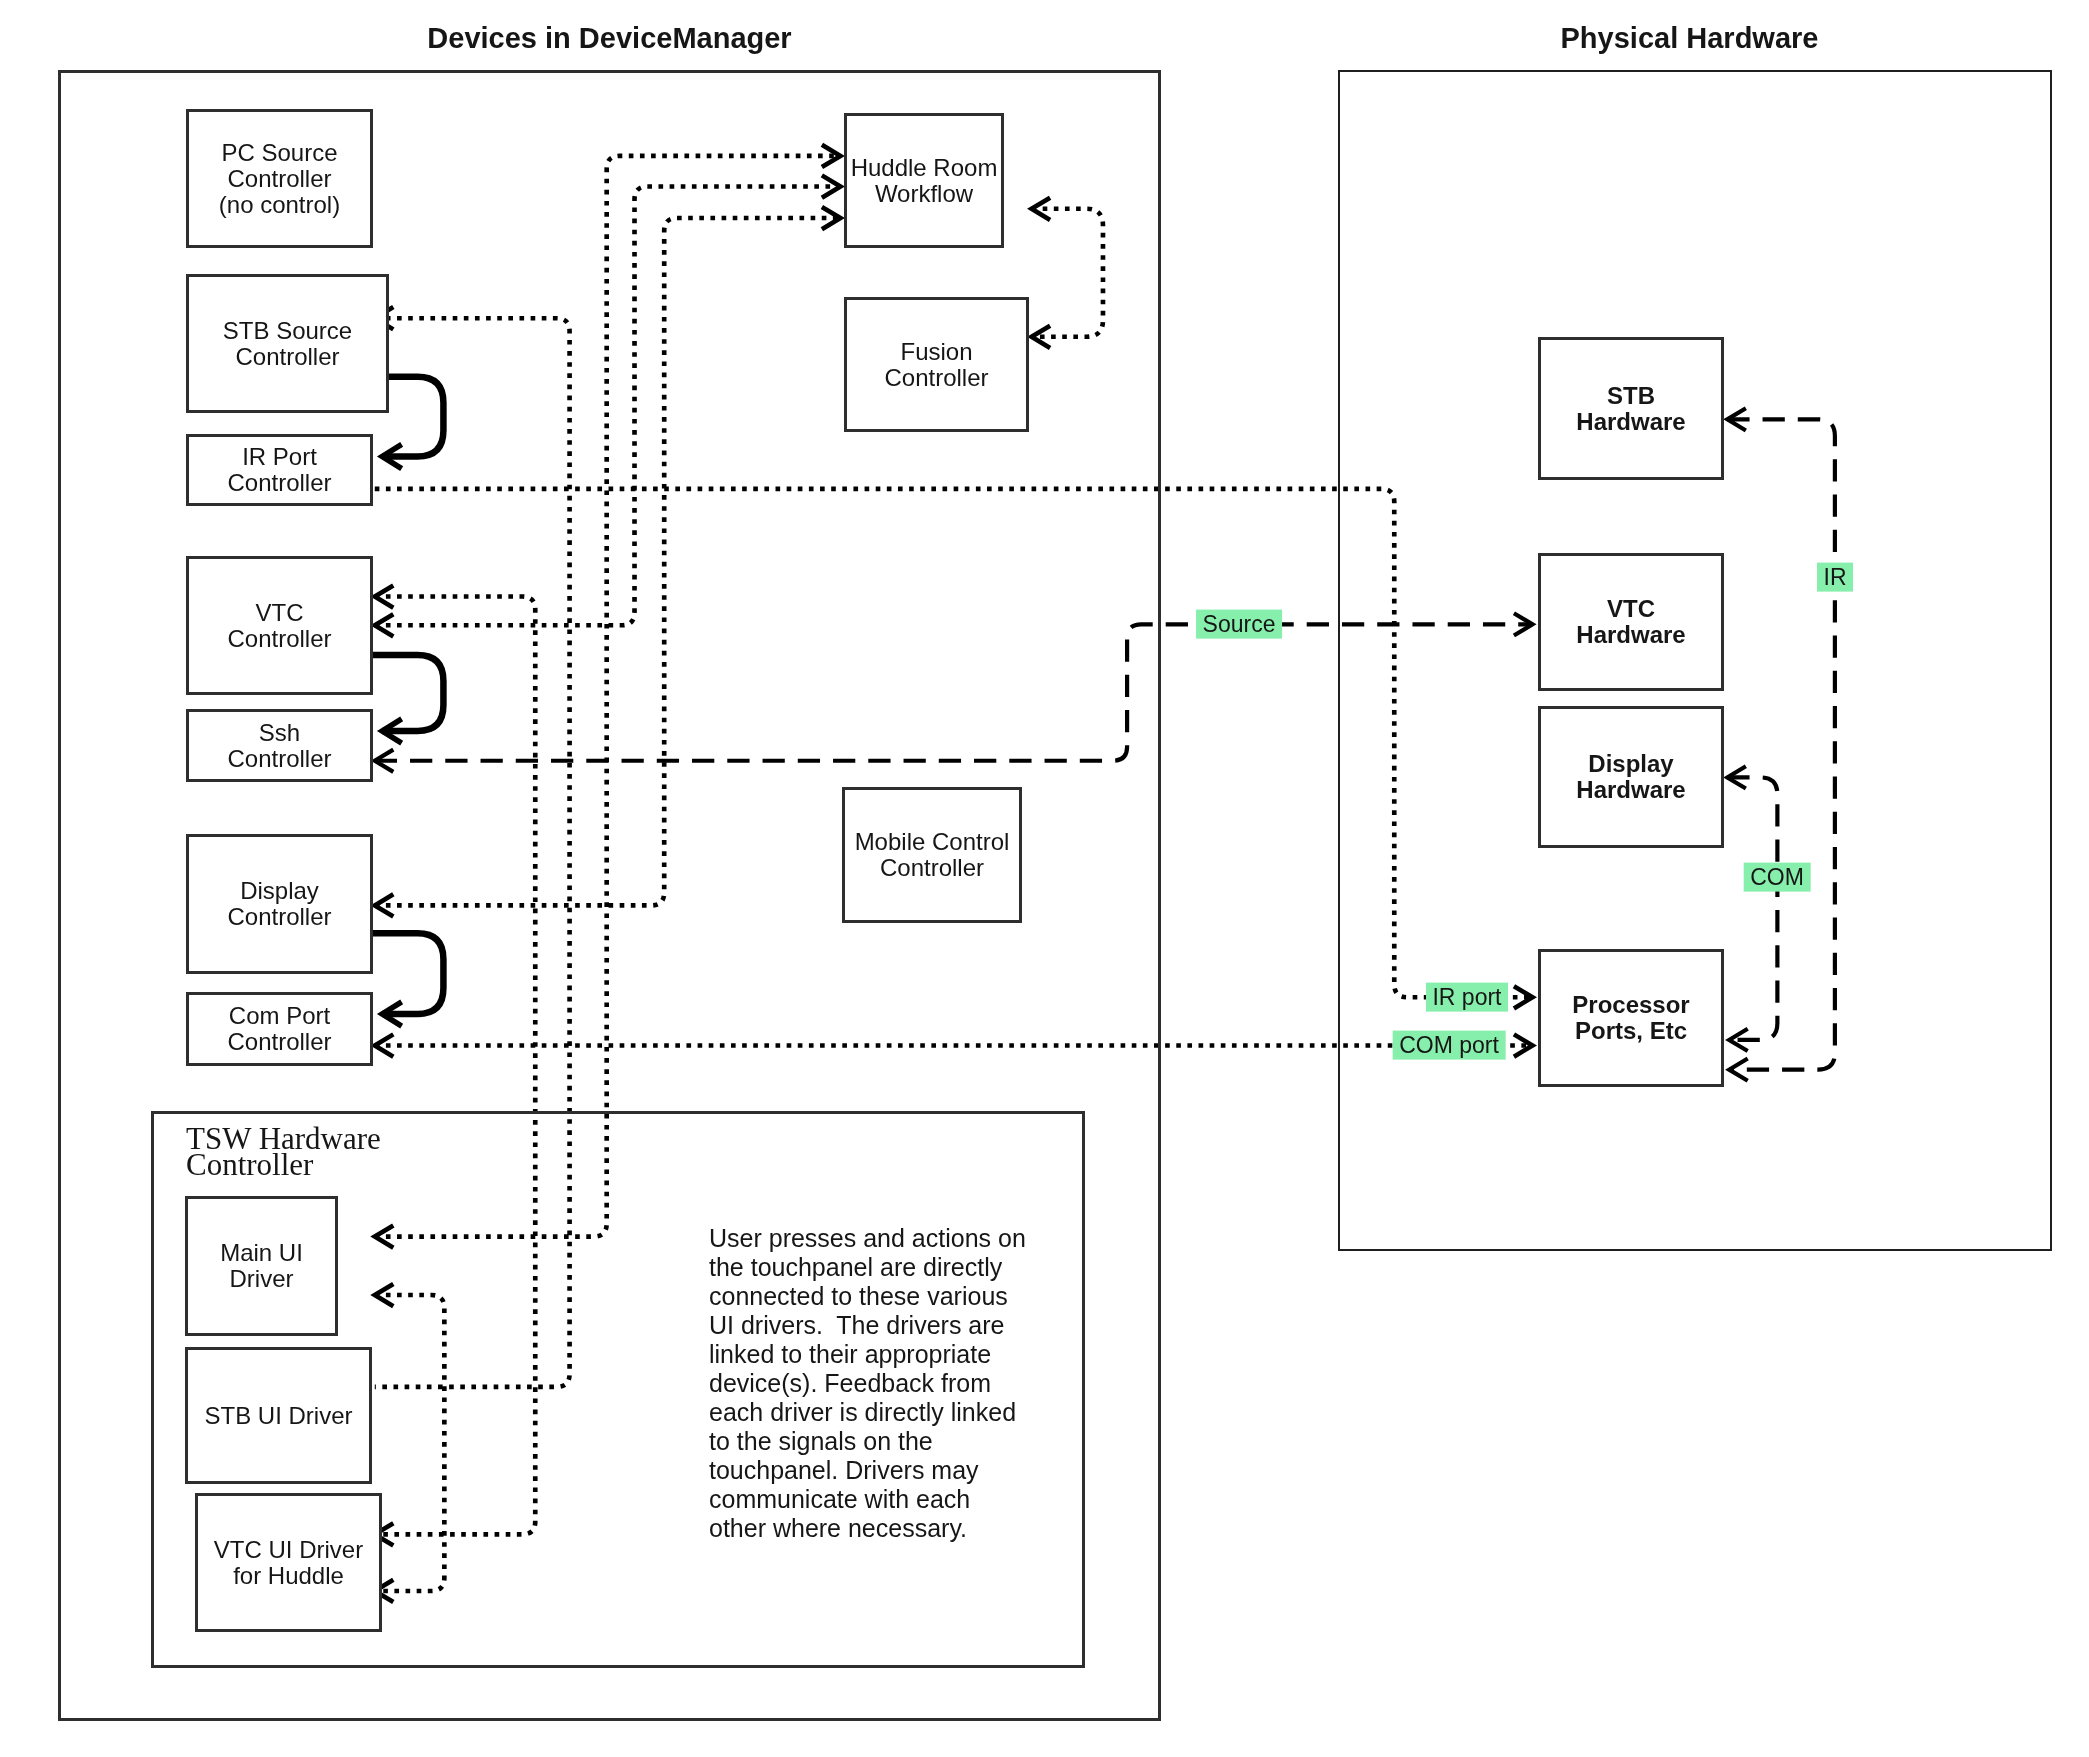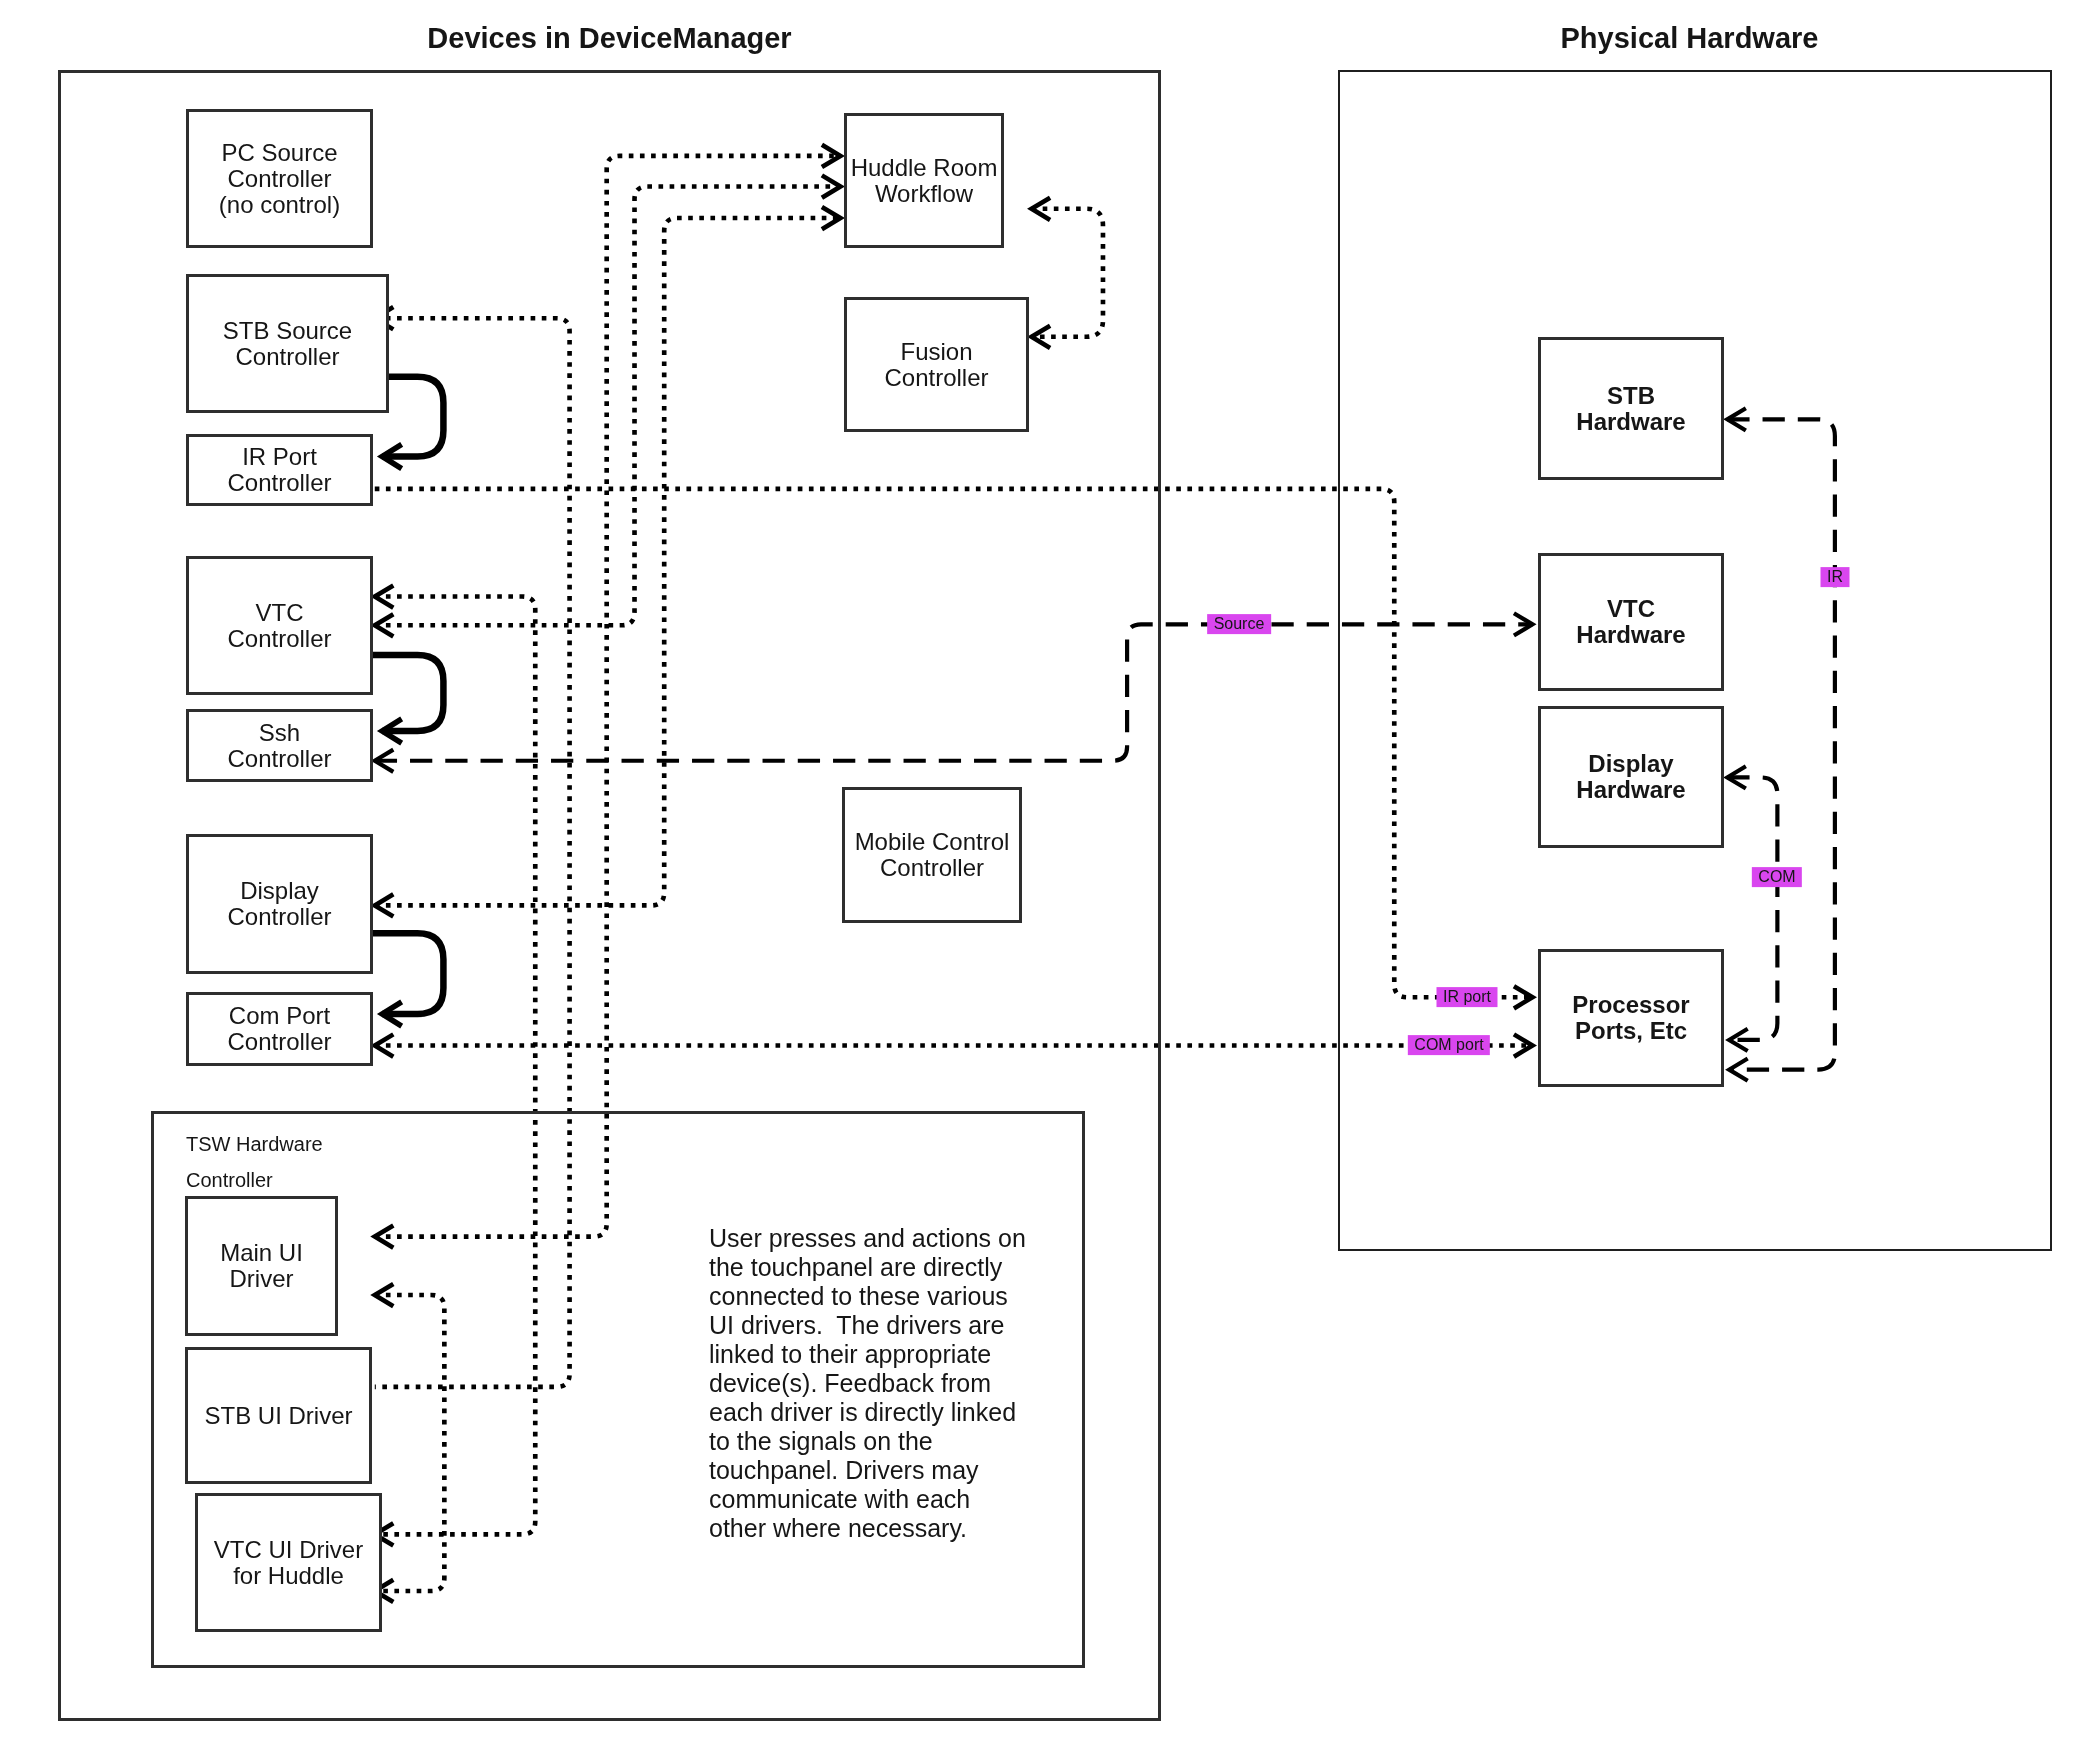--- a/index.html
+++ b/index.html
@@ -9,23 +9,23 @@
   .frame{position:absolute;border:3.7px solid #2e2e2e;box-sizing:border-box;background:transparent;}
   .frame.thin{border-width:2.8px;border-color:#1f1f1f;}
   .box{position:absolute;background:#fff;border:3.7px solid #2e2e2e;box-sizing:border-box;
        display:flex;align-items:center;justify-content:center;text-align:center;
        font-size:24px;line-height:26px;white-space:pre-wrap;}
   .box.hw{border-width:3.2px;font-weight:bold;}
   .title{position:absolute;font-weight:bold;font-size:29px;text-align:center;white-space:pre;margin-top:9px;}
   .note{position:absolute;white-space:pre-wrap;font-size:24px;line-height:26px;}
   .note.center{text-align:center;}
   .para{position:absolute;white-space:pre-wrap;font-size:25px;line-height:29px;}
-  .corner-label{position:absolute;font-size:20px;line-height:36px;white-space:pre-wrap;}
-  .edge-label{position:absolute;transform:translate(-50%,-50%);background:#d946ef;
-              padding:0.9px 6.5px;font-size:16px;white-space:pre;}
+  .corner-label{position:absolute;font-size:31px;line-height:26px;white-space:pre-wrap;font-family:Liberation Serif, serif;}
+  .edge-label{position:absolute;transform:translate(-50%,-50%);background:#86efac;
+              padding:0.9px 6.5px;font-size:23px;white-space:pre;}
 </style>
 </head>
 <body>
 
 <div class="canvas">
 
   <svg class="wires" width="2090" height="1758" viewBox="0 0 2253 1895">
     <defs>
       <marker id="m-dot" markerUnits="userSpaceOnUse" markerWidth="34" markerHeight="34" viewBox="0 0 34 34" refX="27" refY="17" orient="auto-start-reverse">
         <path d="M7,5 L27,17 L7,29" fill="none" stroke="#000" stroke-width="5"></path>

